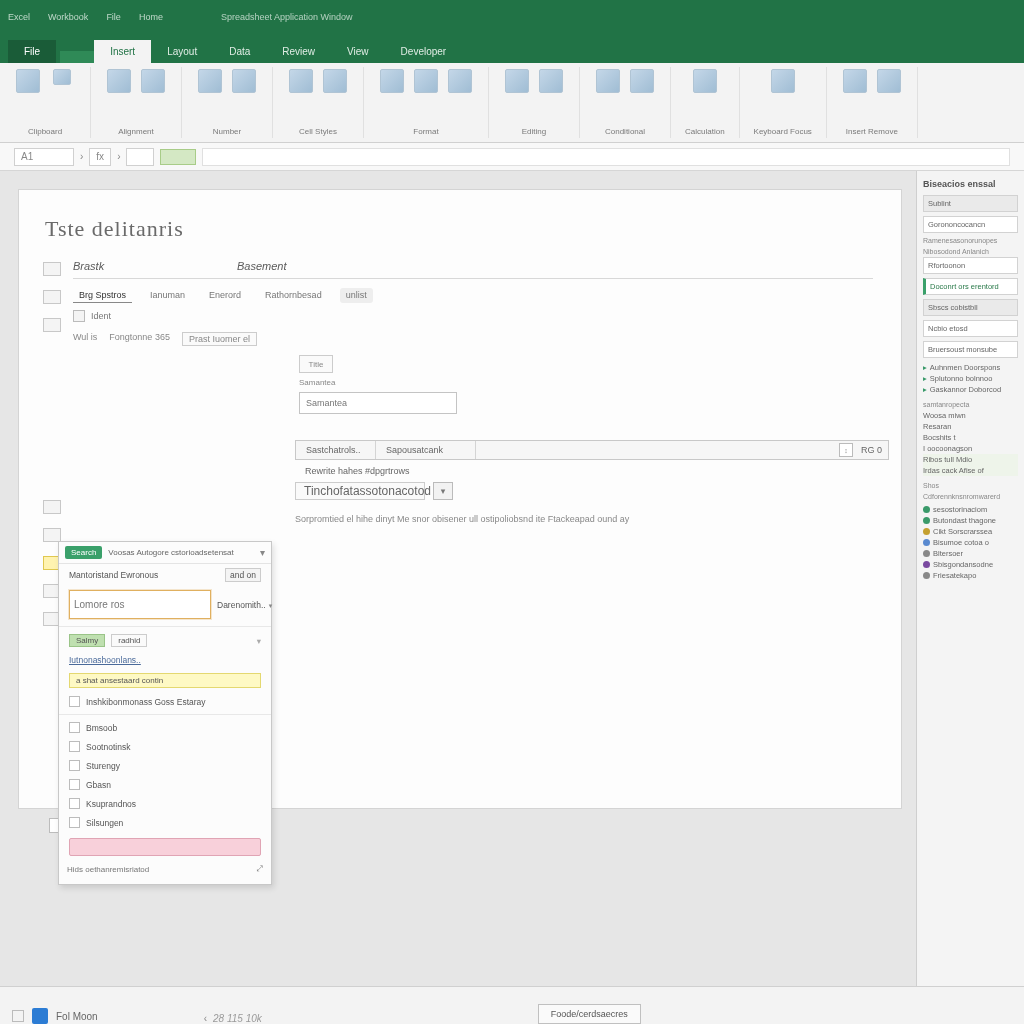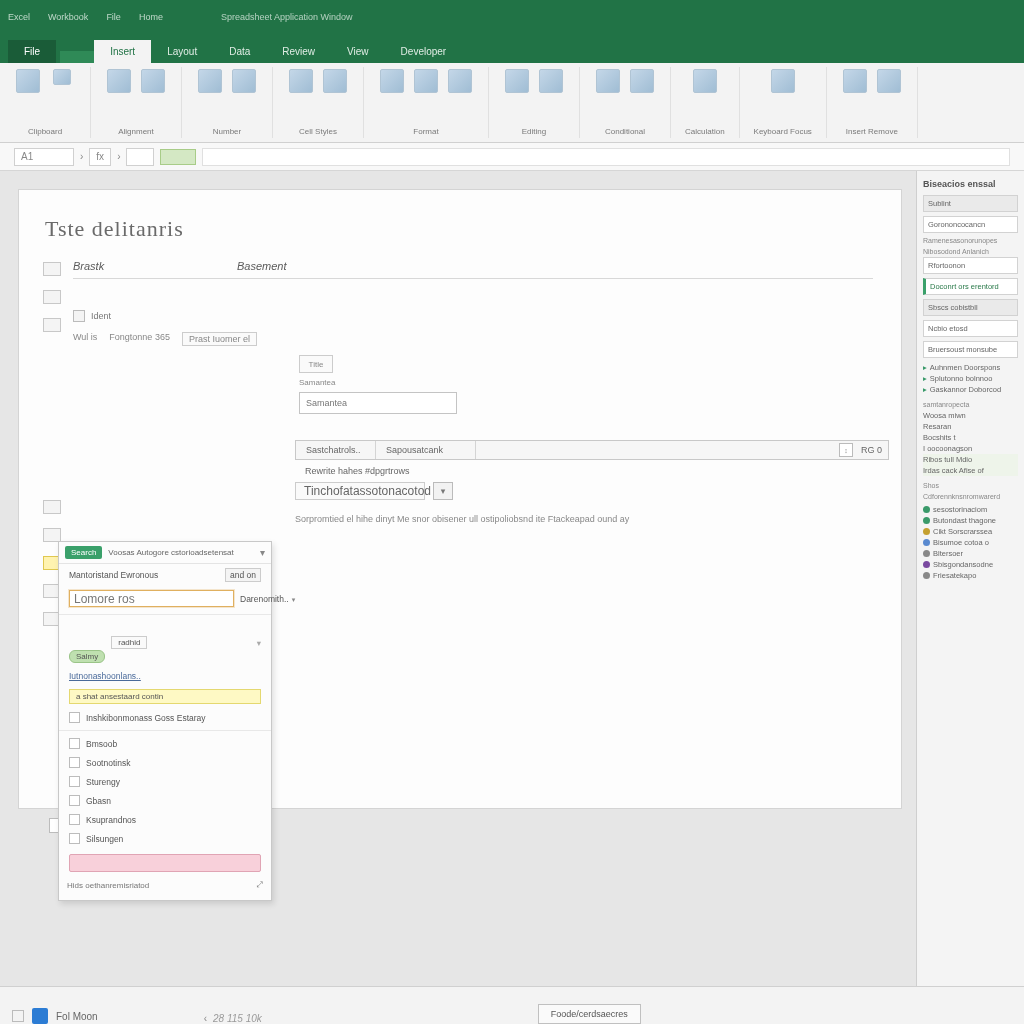--- a/index.html
+++ b/index.html
@@ -60,24 +60,24 @@
   .popup {
     position: absolute; left: 58px; top: 370px; width: 214px; background: #fcfcfc;
     border: 1px solid #c8c8c8; box-shadow: 2px 3px 6px rgba(0,0,0,0.12);
     padding-bottom: 6px; z-index: 5;
   }
   .popup-header { display: flex; align-items: center; padding: 4px 6px; border-bottom: 1px solid #e4e4e4; }
   .popup-header .badge { background: #3aa06a; color: #fff; font-size: 8px; padding: 2px 6px; border-radius: 2px; margin-right: 6px; }
   .popup-header .ph-text { font-size: 8px; color: #666; flex: 1; }
   .popup-header .close { font-size: 10px; color: #888; }
   .popup-row { padding: 4px 10px; font-size: 8.5px; color: #555; display: flex; align-items: center; gap: 6px; }
-  .popup-input { border: 1px solid #d7b87a; background: #fff; height: 17px; flex: 1; padding: 0 4px; font-size: 12px; color: #777; }
+  .popup-input { border: 1px solid #d7b87a; background: #fff; height: 29px; flex: 1; padding: 0 4px; font-size: 10px; color: #777; }
   .popup-input.focused { border: 1px solid #e0b060; box-shadow: 0 0 0 1px rgba(224,176,96,0.3); }
   .popup-sep { border-top: 1px solid #e8e8e8; margin: 3px 0; }
-  .popup-sub-badge { background: #bfe0b0; border: 1px solid #9ac488; padding: 1px 6px; font-size: 8px; border-radius: 6px; margin-top: 28px; }
+  .popup-sub-badge { background: #bfe0b0; border: 1px solid #9ac488; padding: 1px 6px; font-size: 8px; border-radius: 0; }
   .popup-yellow { background: #fef9c4; border: 1px solid #e4d870; padding: 2px 6px; font-size: 8px; flex: 1; }
   .popup-check { width: 11px; height: 11px; border: 1px solid #bcbcbc; background: #fff; flex-shrink: 0; }
   .popup-pink { background: #f8d0da; border: 1px solid #e0a4b4; height: 18px; margin: 6px 10px 4px; border-radius: 2px; }
   .popup-footer { display: flex; align-items: center; justify-content: space-between; padding: 4px 8px; font-size: 8px; color: #777; }
   
   
   .table-header { position: absolute; left: 276px; right: 12px; top: 250px; height: 20px; border: 1px solid #c8c8c8; background: #f6f6f6; display: flex; align-items: center; font-size: 9px; color: #666; }
   .table-header .th-cell { padding: 0 10px; border-right: 1px solid #d4d4d4; height: 100%; display: flex; align-items: center; }
   .table-header .sort-ico { width: 14px; height: 14px; border: 1px solid #bbb; margin-right: 4px; background: #fff; display: flex; align-items: center; justify-content: center; font-size: 7px; color: #888; }
   .table-header .th-end { margin-left: auto; display: flex; align-items: center; gap: 4px; padding-right: 6px; }
@@ -283,20 +283,27 @@
           <div class="rail-ico"></div>
           <div class="rail-ico hl"></div>
           <div class="rail-ico"></div>
           <div class="rail-ico"></div>
         </div>
 
         <div class="region-label" style="left:54px; top:70px;">Brastk</div>
         <div class="region-label" style="left:218px; top:70px;">Basement</div>
         <div class="region-divider" style="left:54px; top:88px; width:800px;"></div>
 
+        <div class="field-tabs">
+          <span class="field-tab active">Brg Spstros</span>
+          <span class="field-tab">Ianuman</span>
+          <span class="field-tab">Enerord</span>
+          <span class="field-tab">Rathornbesad</span>
+          <span class="field-tab pill">unlist</span>
+        </div>
 
         <div class="sub-bar">
           <div class="sq"></div>
           <span>Ident</span>
         </div>
 
         <div class="sub-line">
           <span>Wul is</span>
           <span>Fongtonne 365</span>
           <span class="box">Prast Iuomer el</span>

